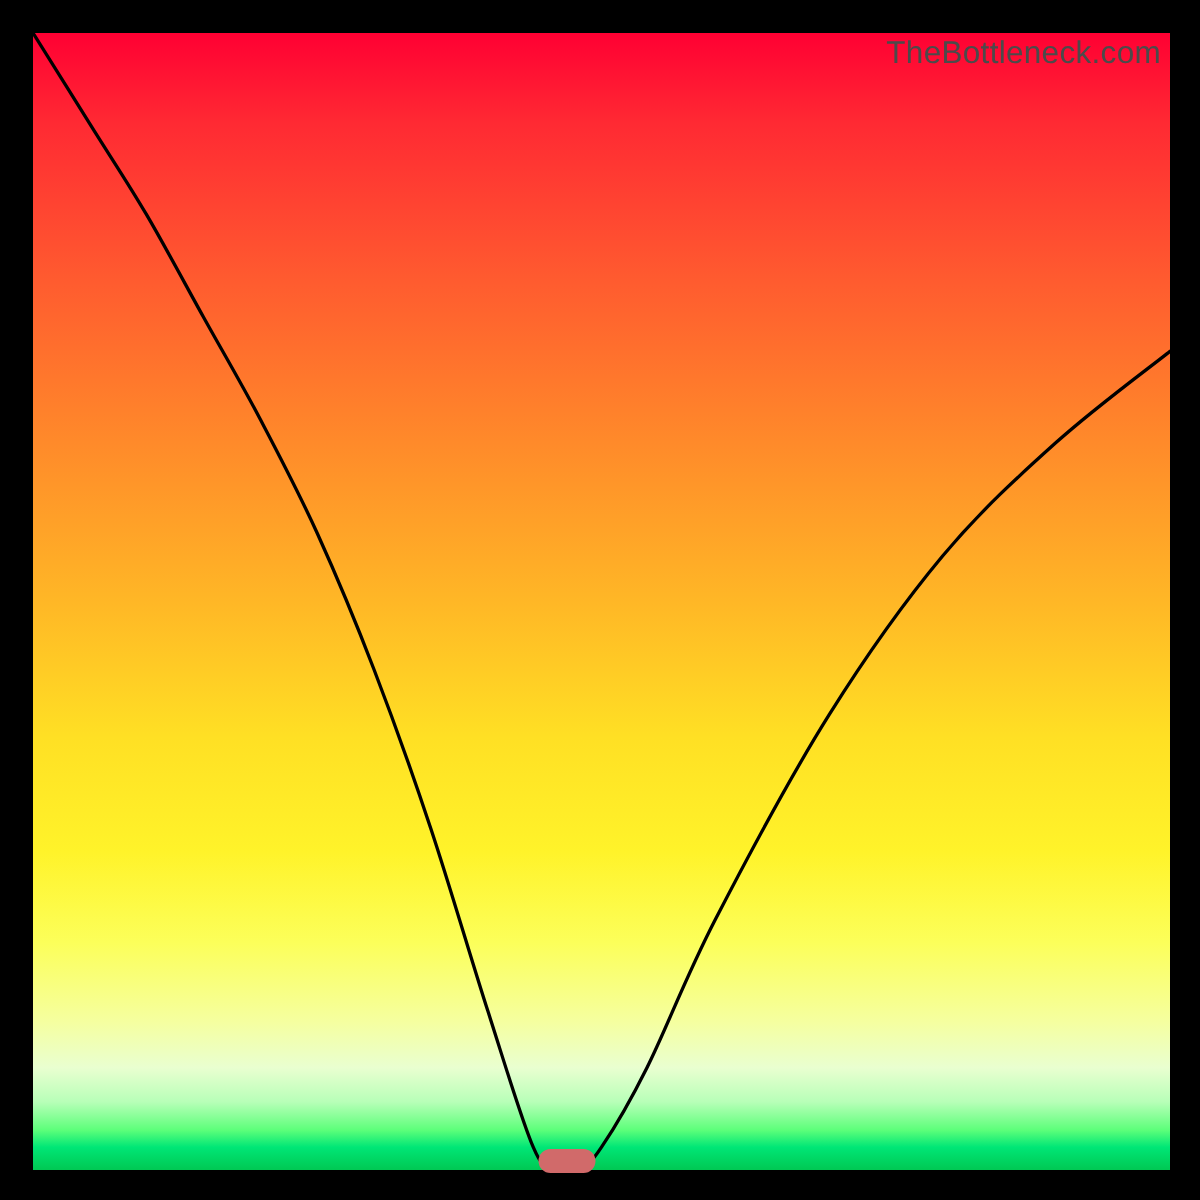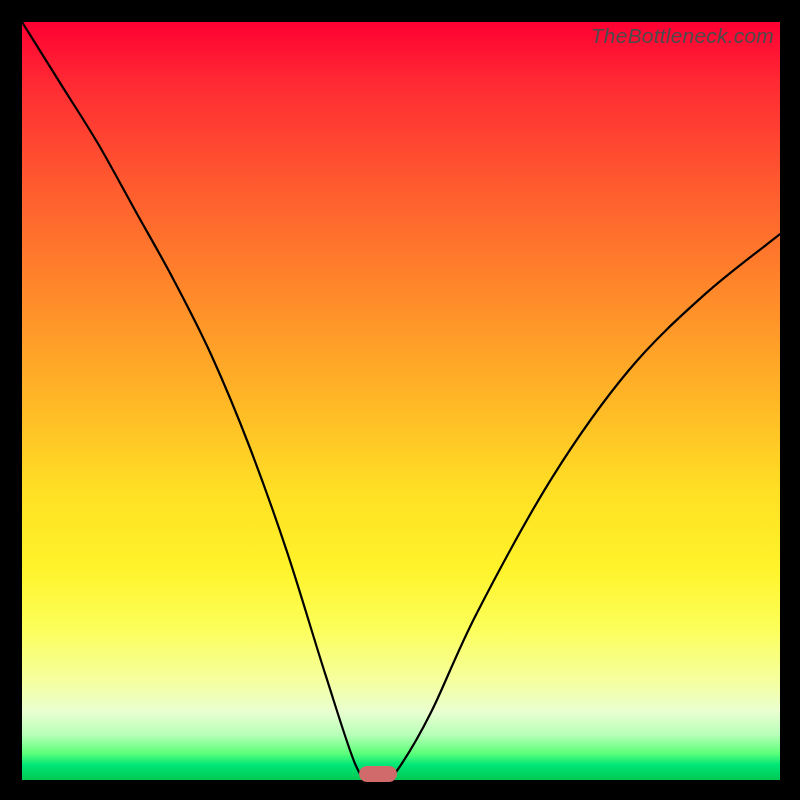--- a/index.html
+++ b/index.html
@@ -34,21 +34,20 @@
       #ffe024 62%,
       #fff32a 72%,
       #fcff5a 80%,
       #f5ffa0 87%,
       #e9ffd0 91%,
       #b8ffb8 94%,
       #5cff7a 96.5%,
       #00e676 98%,
       #00c853 100%
     );
-    font-style: italic;
   }
   .watermark {
     position: absolute;
     top: 2px;
     right: 6px;
     color: #4b4b4b;
     font-size: 21px;
     font-weight: 500;
     letter-spacing: 0.2px;
     z-index: 10;

